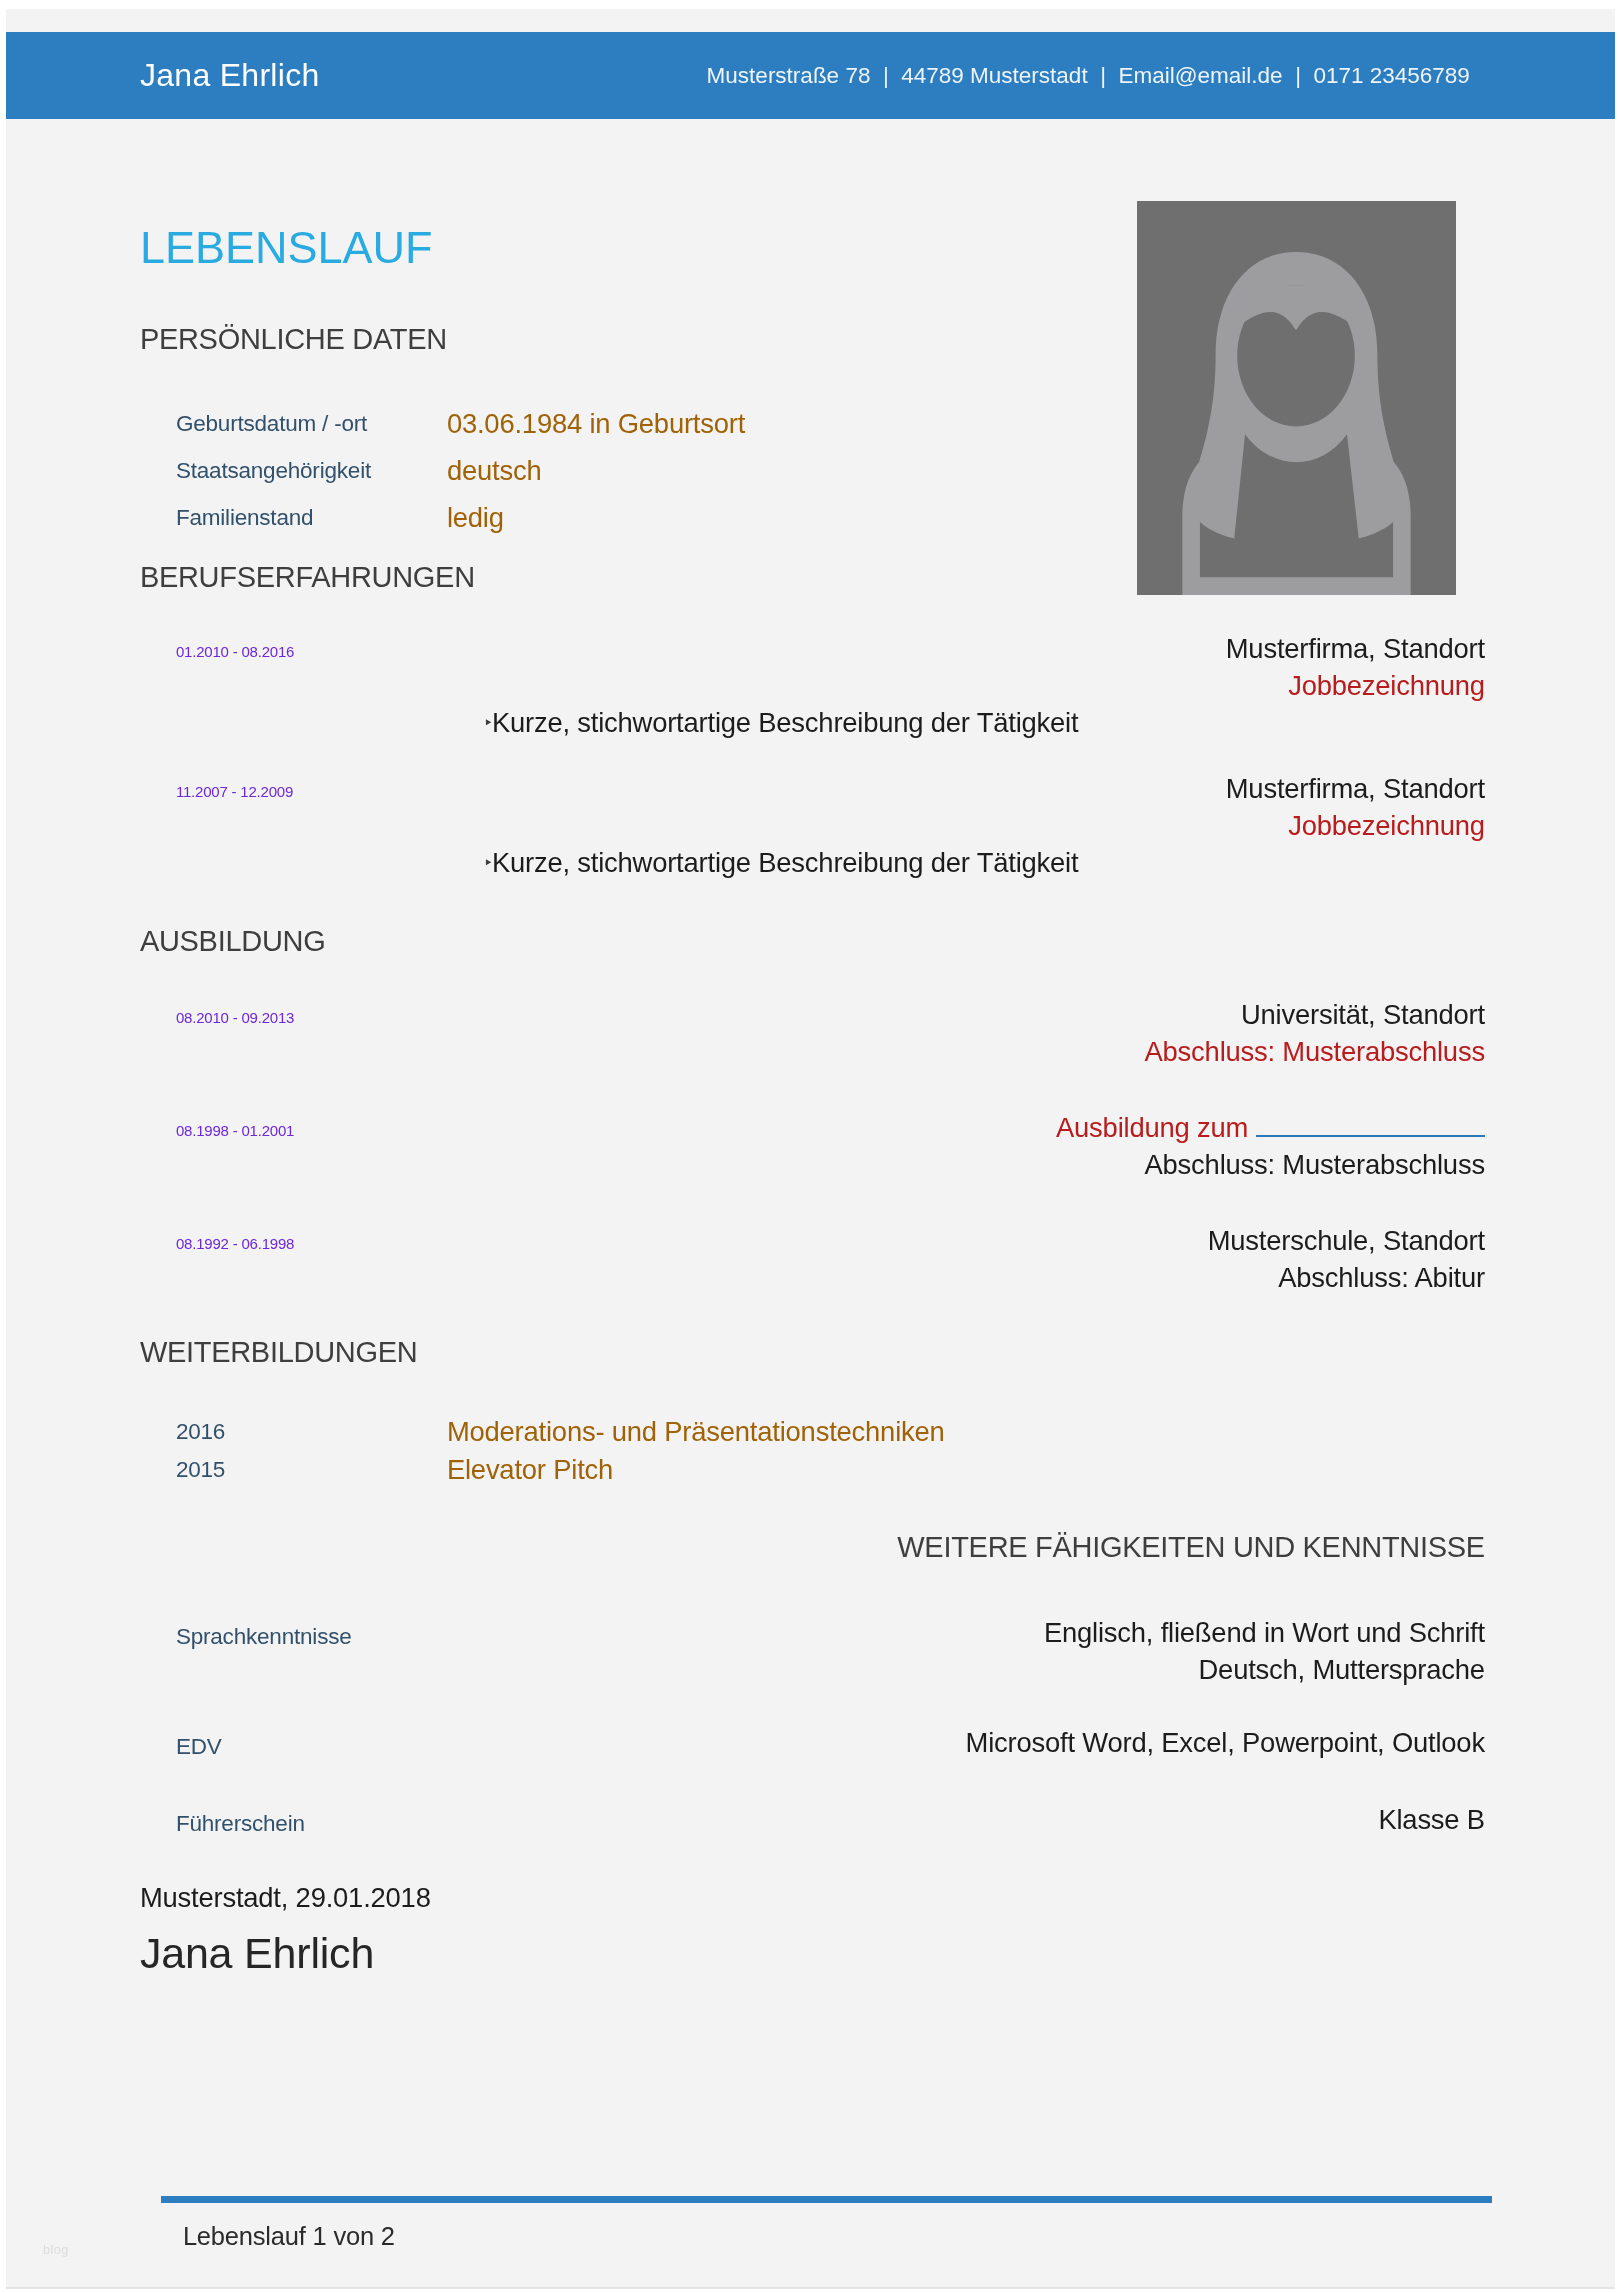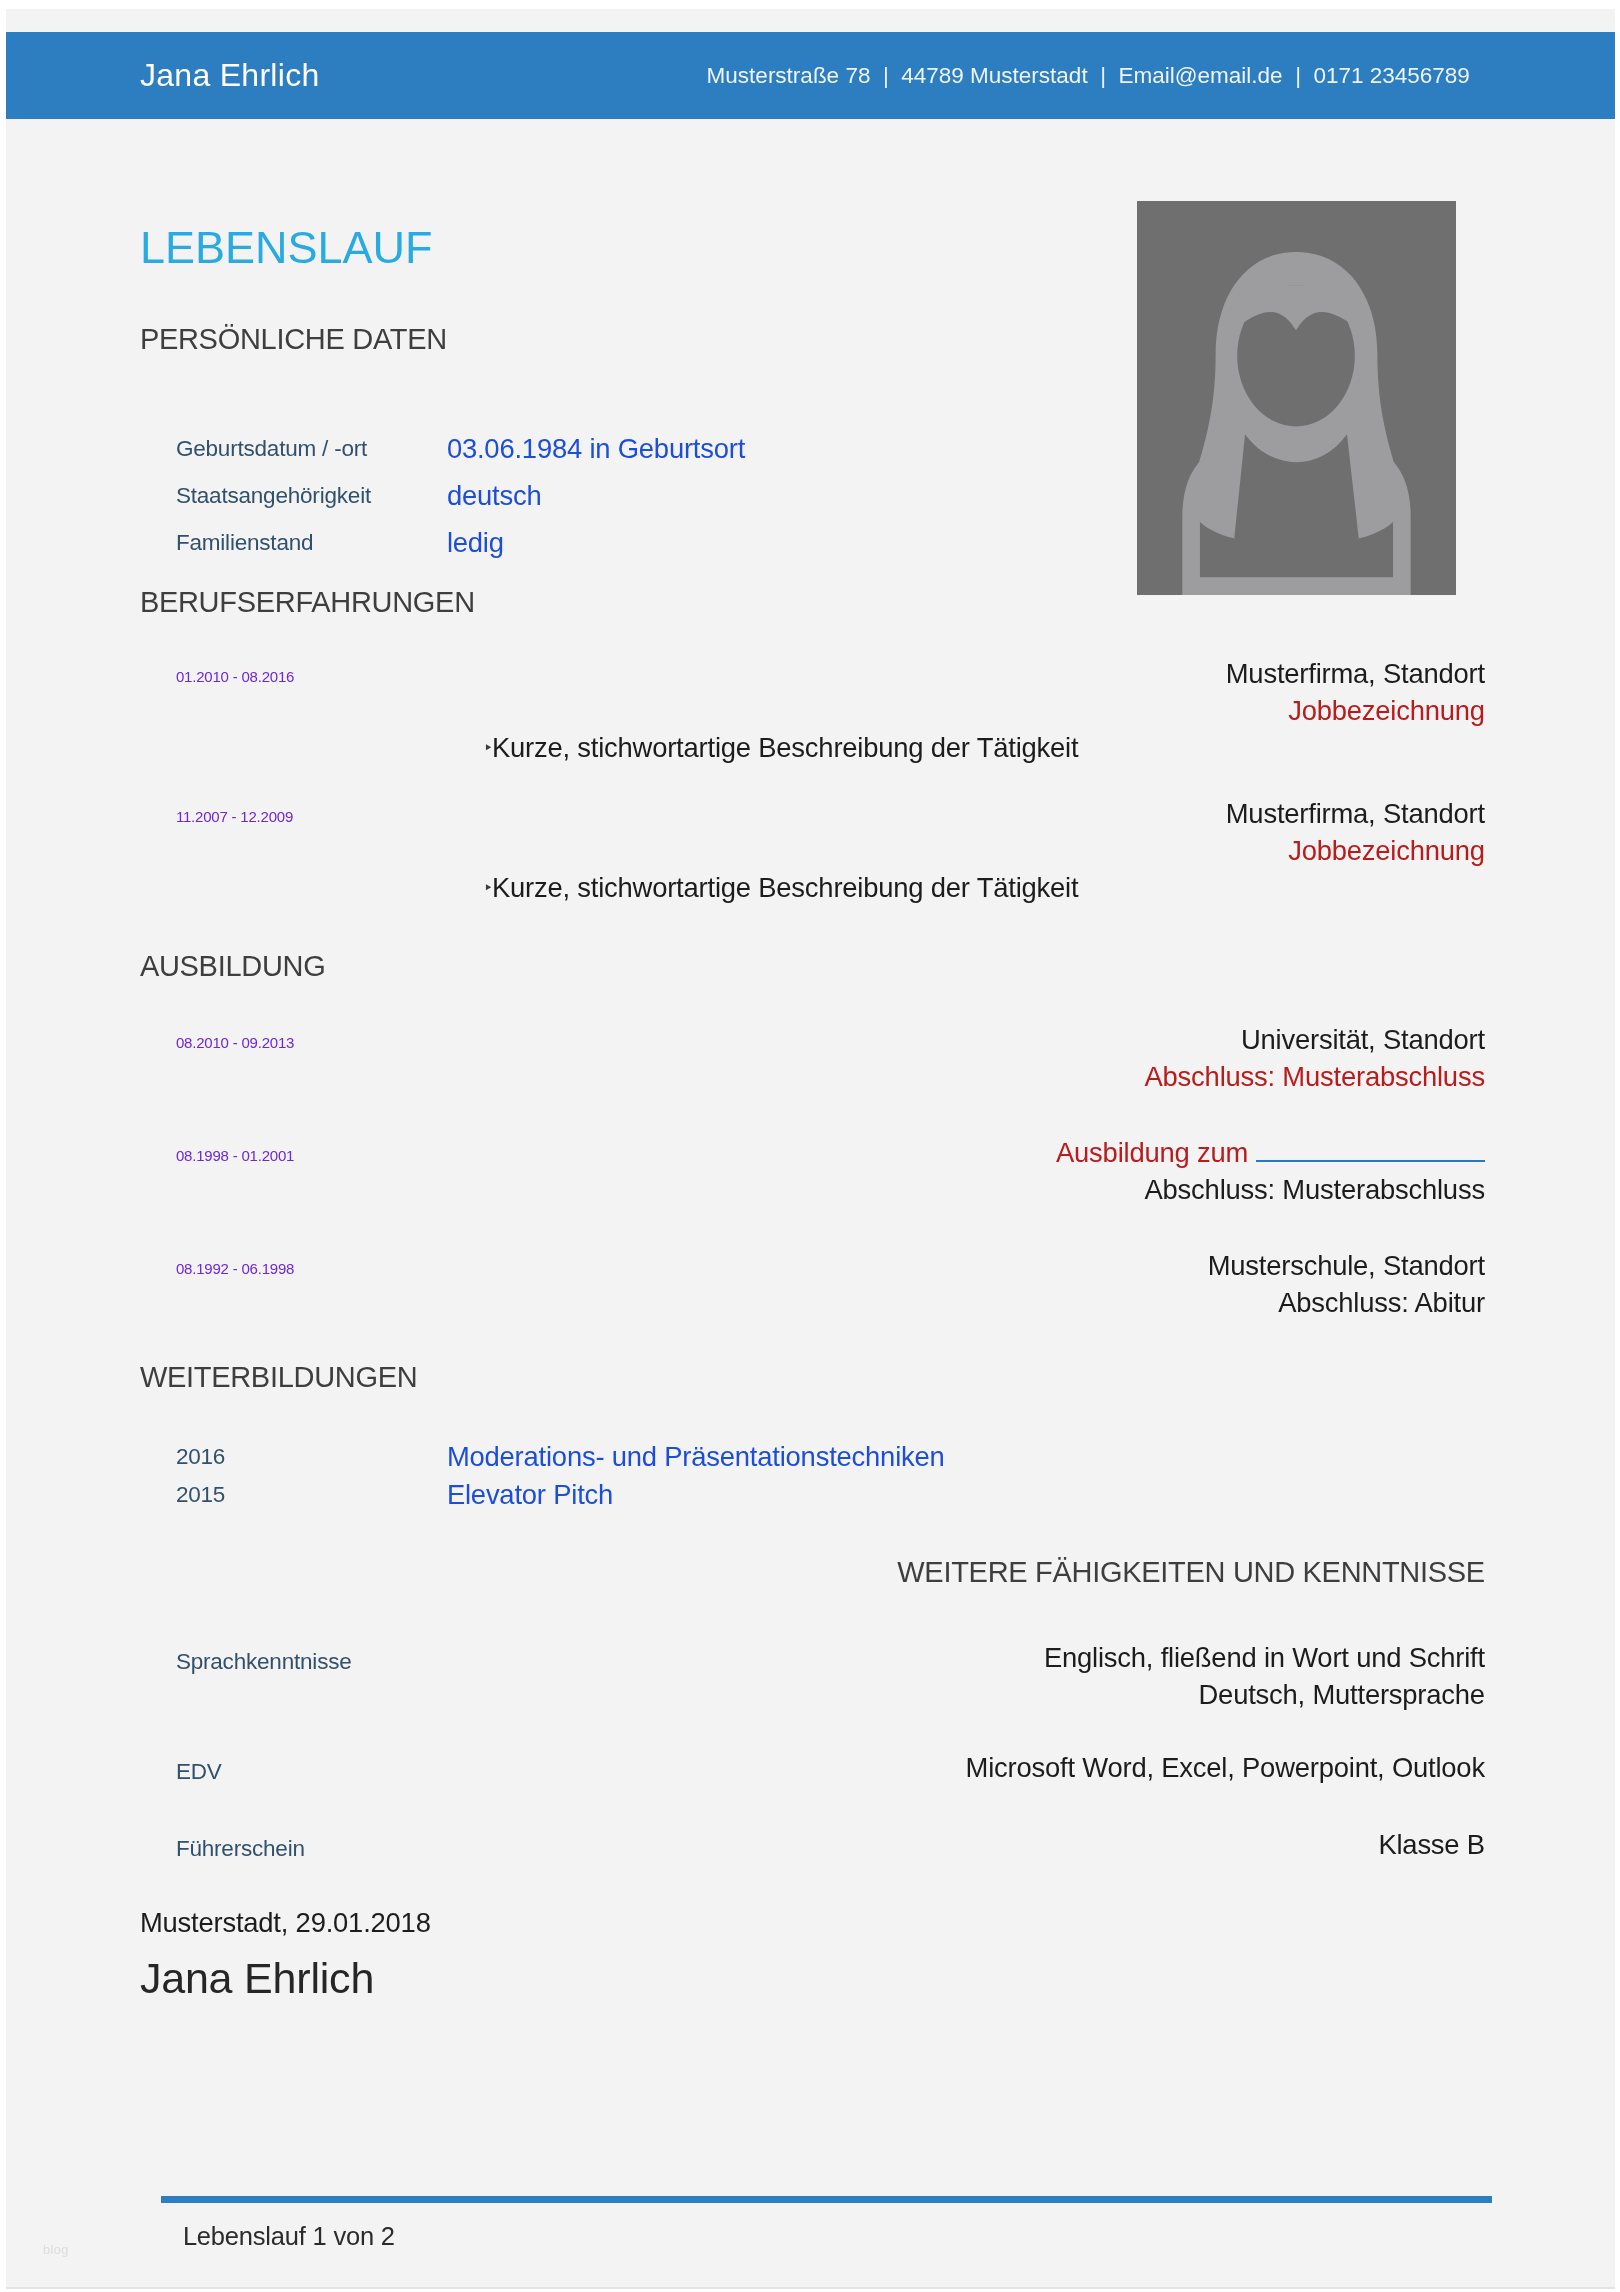--- a/index.html
+++ b/index.html
@@ -51,26 +51,26 @@
     font-size:29px; line-height:35px; font-weight:400;
     color:#3e3e3e; letter-spacing:-0.3px;
   }
   .mt-pers { margin-top:49px; }
   .mt-beruf { margin-top:19.6px; }
   .mt-ausb { margin-top:43px; }
   .mt-weiter { margin-top:7.8px; }
   .mt-faehig { margin-top:41px;text-align:right; }
 
   .pgrid {
-    margin:68px 0 0 36px;
+    margin:43px 0 0 36px;
     display:grid; grid-template-columns:271px 1fr;
   }
   .pgrid .cell { line-height:47px; }
   .lbl { font-size:22.5px; color:#31506b; }
-  .val { font-size:27.4px; color:#1d4ed8; }
+  .val { font-size:27.4px; color:#a16207; }
 
   .entries { margin:35px 0 0 36px; }
   .entries-ausb { margin-top:37px; }
   .entry {
     display:grid; grid-template-columns:271px 1fr;
     margin-bottom:29px;
   }
   .entry-ausb { margin-bottom:39px; }
   .entry .date { font-size:15px; color:#6d28d9; line-height:37px; padding-top:2.9px; }
   .lines { font-size:27.4px; line-height:37px; color:#1c1c1c;text-align:right; }

